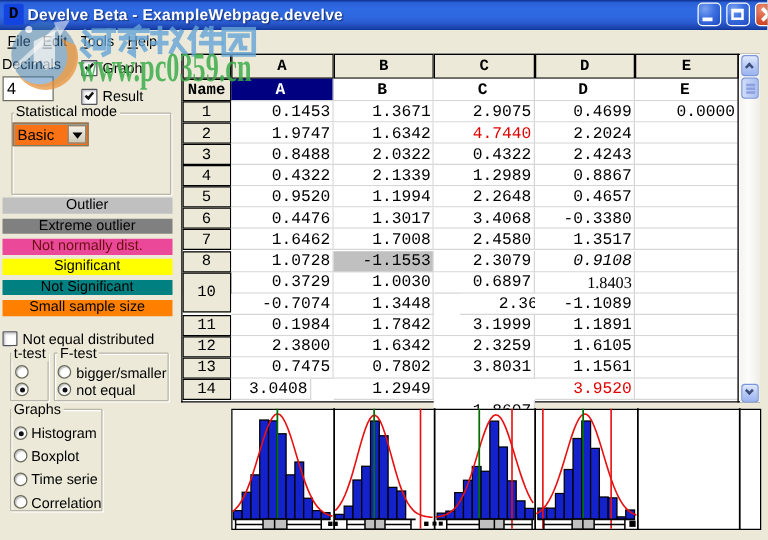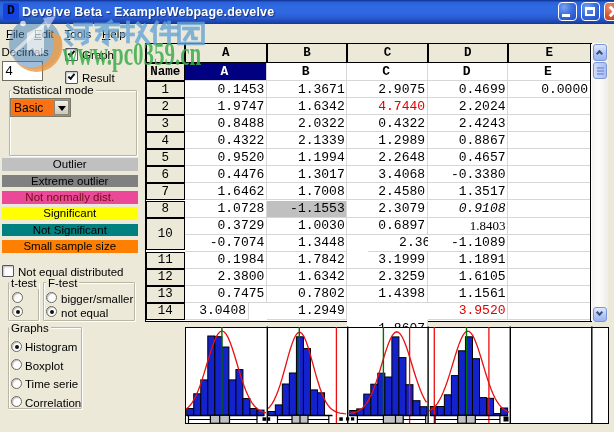--- a/index.html
+++ b/index.html
@@ -205,21 +205,21 @@
 <div class="dc" style="left:508.0px;top:251.7px;width:82.5px;height:17.1px;"></div>
 <div class="fx" style="left:146.0px;top:268.8px;width:38.5px;height:17.1px">12</div>
 <div class="dc" style="left:184.5px;top:268.8px;width:82.30000000000001px;height:17.1px;">2.3800</div>
 <div class="dc" style="left:266.8px;top:268.8px;width:80.39999999999998px;height:17.1px;">1.6342</div>
 <div class="dc" style="left:347.2px;top:268.8px;width:80.40000000000003px;height:17.1px;">2.3259</div>
 <div class="dc" style="left:427.6px;top:268.8px;width:80.39999999999998px;height:17.1px;">1.6105</div>
 <div class="dc" style="left:508.0px;top:268.8px;width:82.5px;height:17.1px;"></div>
 <div class="fx" style="left:146.0px;top:285.8px;width:38.5px;height:17.1px">13</div>
 <div class="dc" style="left:184.5px;top:285.8px;width:82.30000000000001px;height:17.1px;">0.7475</div>
 <div class="dc" style="left:266.8px;top:285.8px;width:80.39999999999998px;height:17.1px;">0.7802</div>
-<div class="dc" style="left:347.2px;top:285.8px;width:80.40000000000003px;height:17.1px;">1.4398</div>
+<div class="dc" style="left:347.2px;top:285.8px;width:80.40000000000003px;height:17.1px;">3.8031</div>
 <div class="dc" style="left:427.6px;top:285.8px;width:80.39999999999998px;height:17.1px;">1.1561</div>
 <div class="dc" style="left:508.0px;top:285.8px;width:82.5px;height:17.1px;"></div>
 <div class="fx" style="left:146.0px;top:302.9px;width:38.5px;height:17.1px">14</div>
 <div class="dc" style="left:184.5px;top:302.9px;width:64px;height:17.1px;padding-left:30px;">3.0408</div>
 <div class="dc" style="left:266.8px;top:302.9px;width:80.39999999999998px;height:17.1px;">1.2949</div>
 <div class="dc" style="left:347.2px;top:320px;width:80.40000000000003px;height:17.1px;text-align:center;">1.8607</div>
 <div class="dc" style="left:427.6px;top:302.9px;width:80.39999999999998px;height:17.1px;color:#e00000;">3.9520</div>
 <div class="dc" style="left:508.0px;top:302.9px;width:82.5px;height:17.1px;"></div>
 <div class="abs" style="left:589.5px;top:42.5px;width:1.5px;height:279.5px;background:#000"></div>
 

